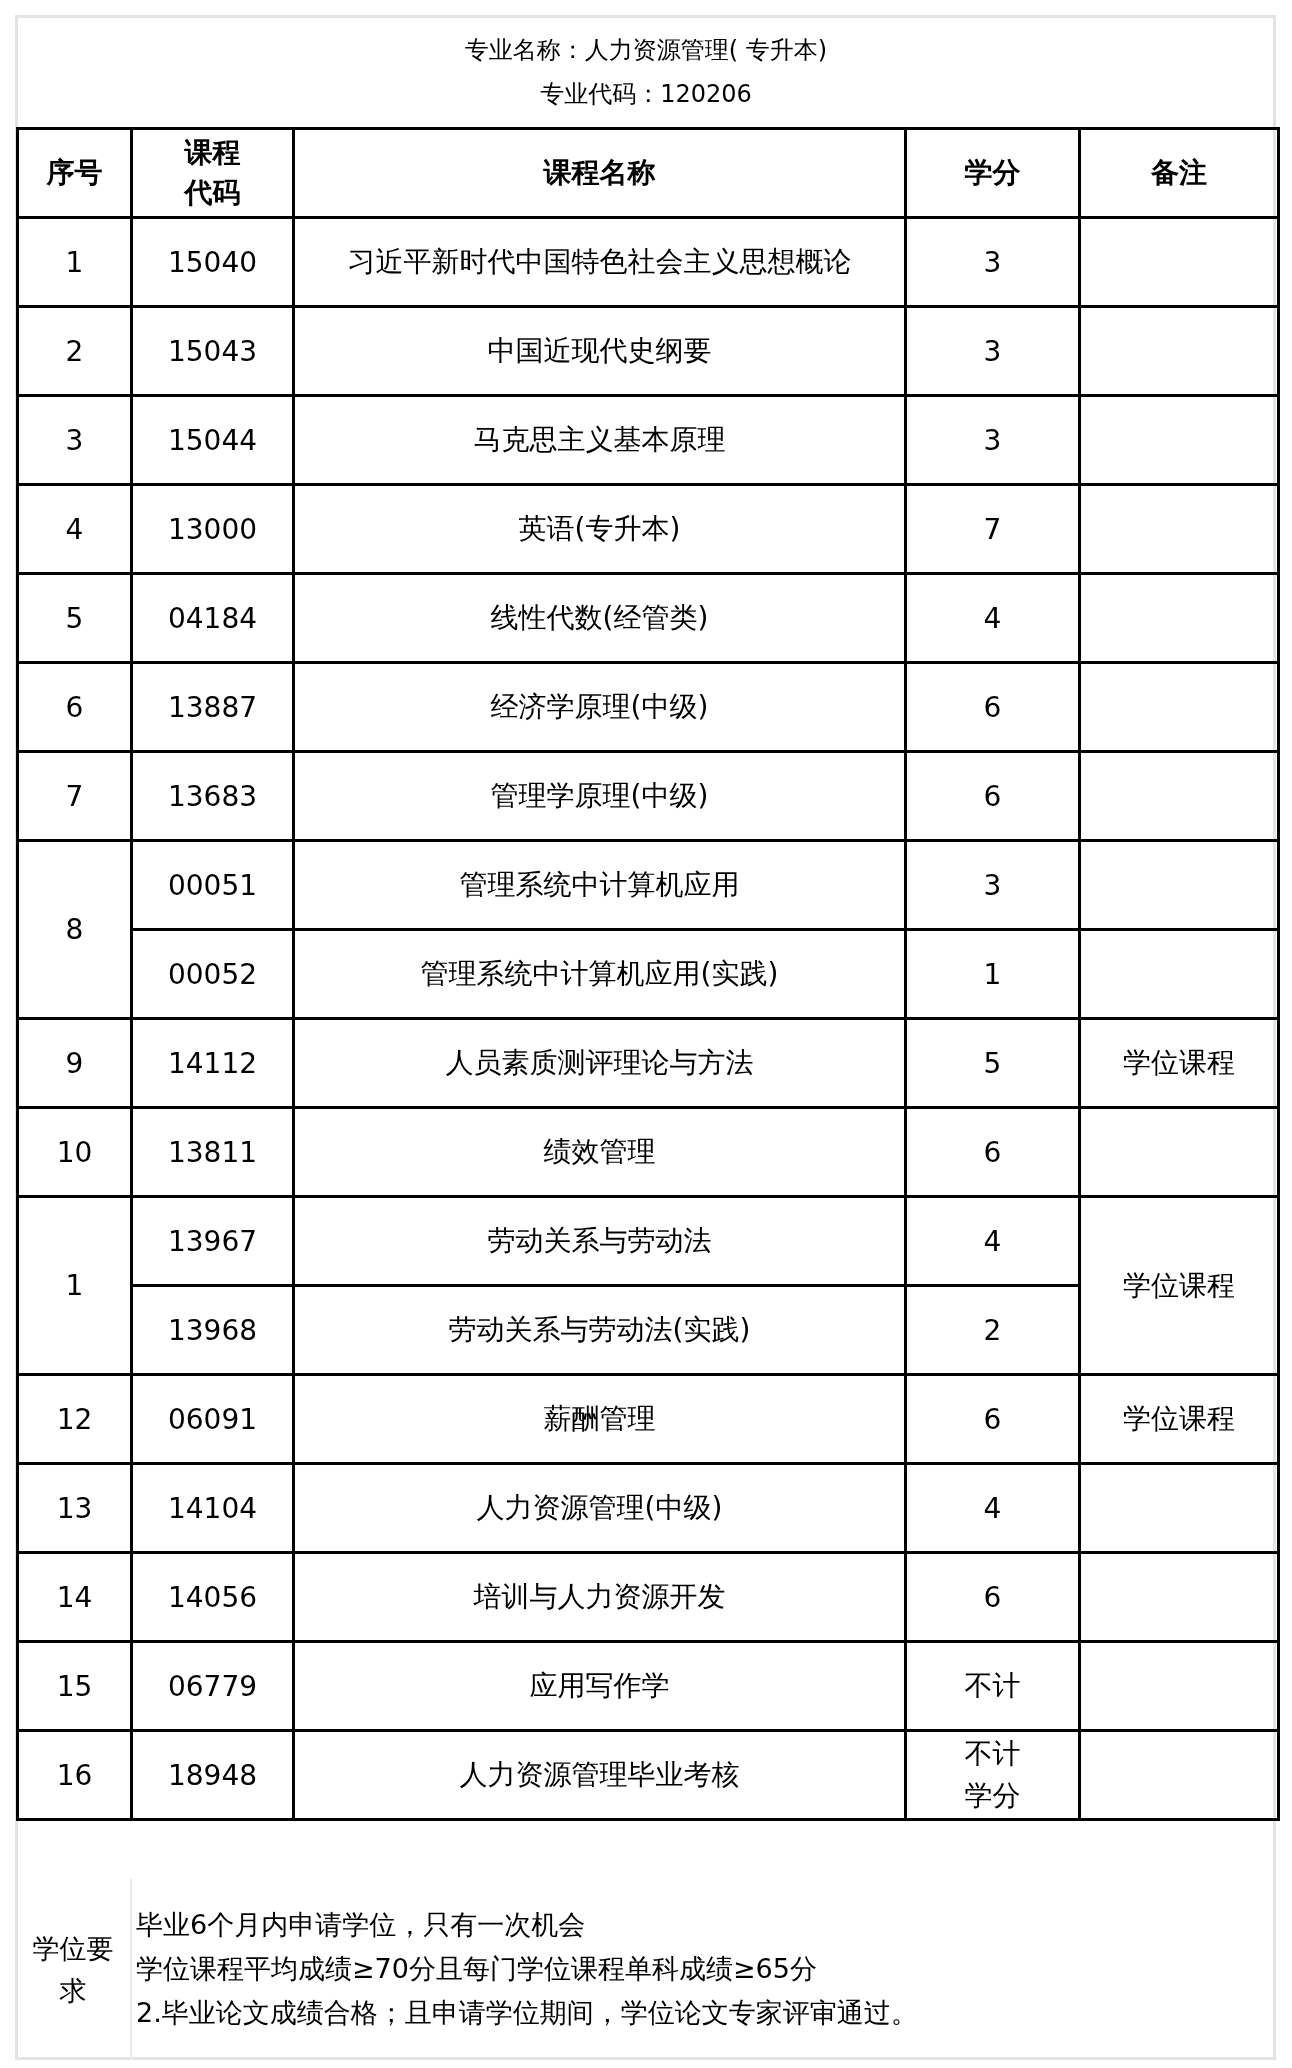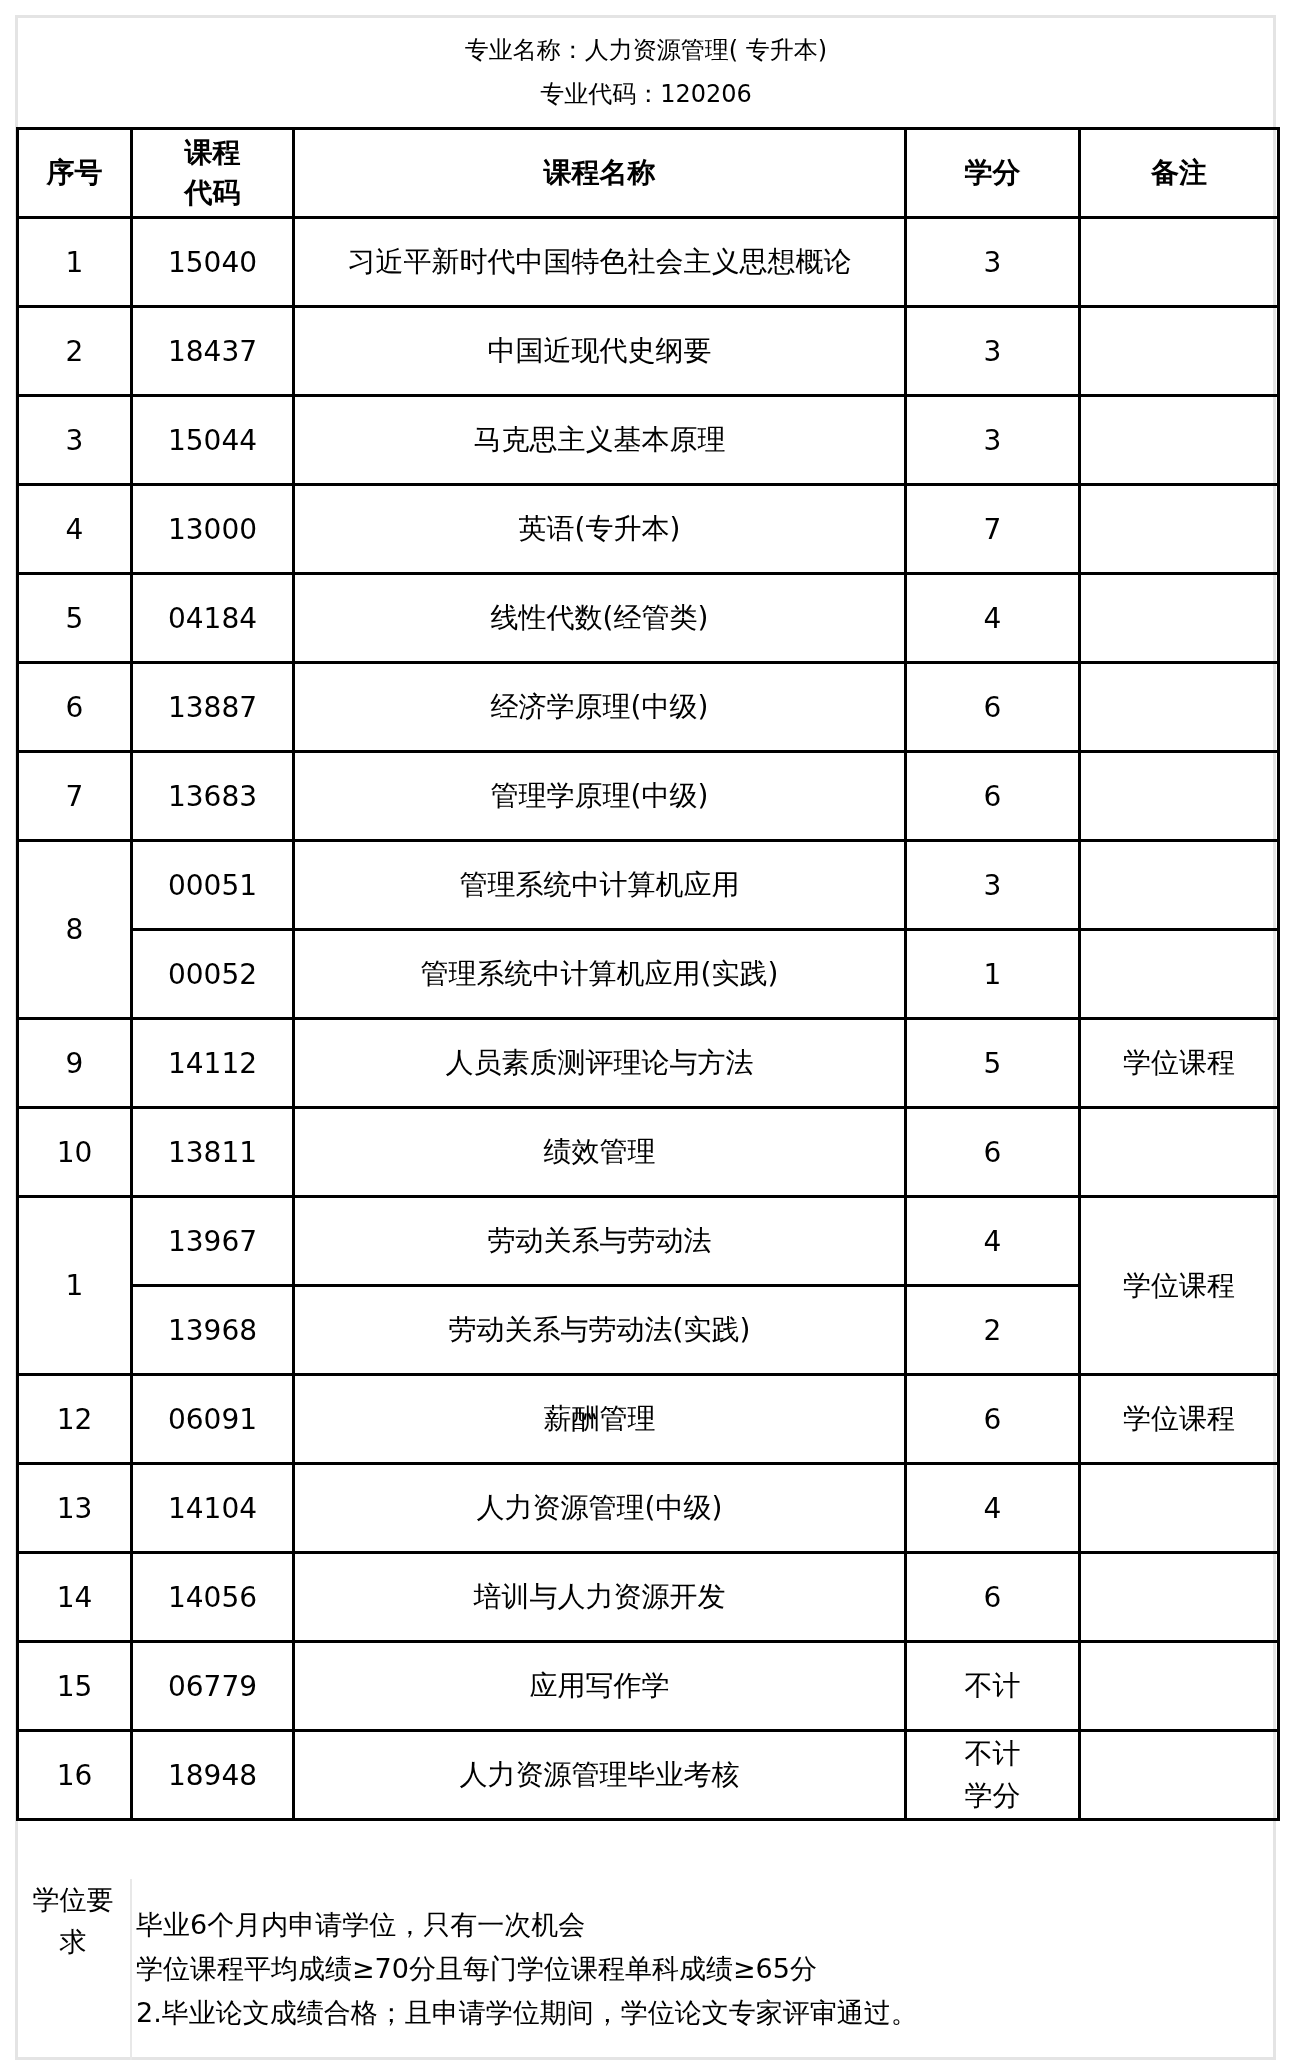--- a/index.html
+++ b/index.html
@@ -5,21 +5,21 @@
   html, body { margin:0; padding:0; background:#ffffff; }
   body { width:1292px; height:2068px; position:relative; font-family:"DejaVu Sans", "Liberation Sans", sans-serif; color:#000; overflow:hidden; }
   .frame { position:absolute; left:15px; top:15px; width:1261px; height:2045px; border:3px solid #e4e4e4; box-sizing:border-box; }
   .title { position:absolute; left:16px; top:16px; width:1260px; height:111px; text-align:center; }
   .title div { font-size:24px; line-height:44px; }
   .title .t1 { margin-top:12px; }
   table.main { position:absolute; left:16px; top:127px; width:1261px; border-collapse:collapse; table-layout:fixed; }
   table.main td, table.main th { border:3px solid #000; text-align:center; vertical-align:middle; padding:0; font-size:28px; height:86px; }
   table.main th { font-weight:bold; font-size:28px; line-height:40px; }
   .footer { position:absolute; left:16px; top:1879px; width:1260px; height:181px; }
-  .footer .label { position:absolute; left:0; top:0; width:114px; height:181px; border-right:2px solid #e8e8e8; display:flex; align-items:flex-start; justify-content:center; text-align:center; font-size:27px; line-height:42px; }
+  .footer .label { position:absolute; left:0; top:0; width:114px; height:181px; border-right:2px solid #e8e8e8; display:flex; align-items:center; justify-content:center; text-align:center; font-size:27px; line-height:42px; }
   .footer .content { position:absolute; left:120px; top:24px; font-size:27px; line-height:44px; white-space:nowrap; }
   .two-line { line-height:42px;font-family:Liberation Serif, serif; }
 </style>
 </head>
 <body>
 
 <div class="frame"></div>
 
 <div class="title">
   <div class="t1">专业名称：人力资源管理( 专升本)</div>
@@ -44,21 +44,21 @@
   </tr>
   <tr>
     <td>1</td>
     <td>15040</td>
     <td>习近平新时代中国特色社会主义思想概论</td>
     <td>3</td>
     <td></td>
   </tr>
   <tr>
     <td>2</td>
-    <td>18437</td>
+    <td>15043</td>
     <td>中国近现代史纲要</td>
     <td>3</td>
     <td></td>
   </tr>
   <tr>
     <td>3</td>
     <td>15044</td>
     <td>马克思主义基本原理</td>
     <td>3</td>
     <td></td>

